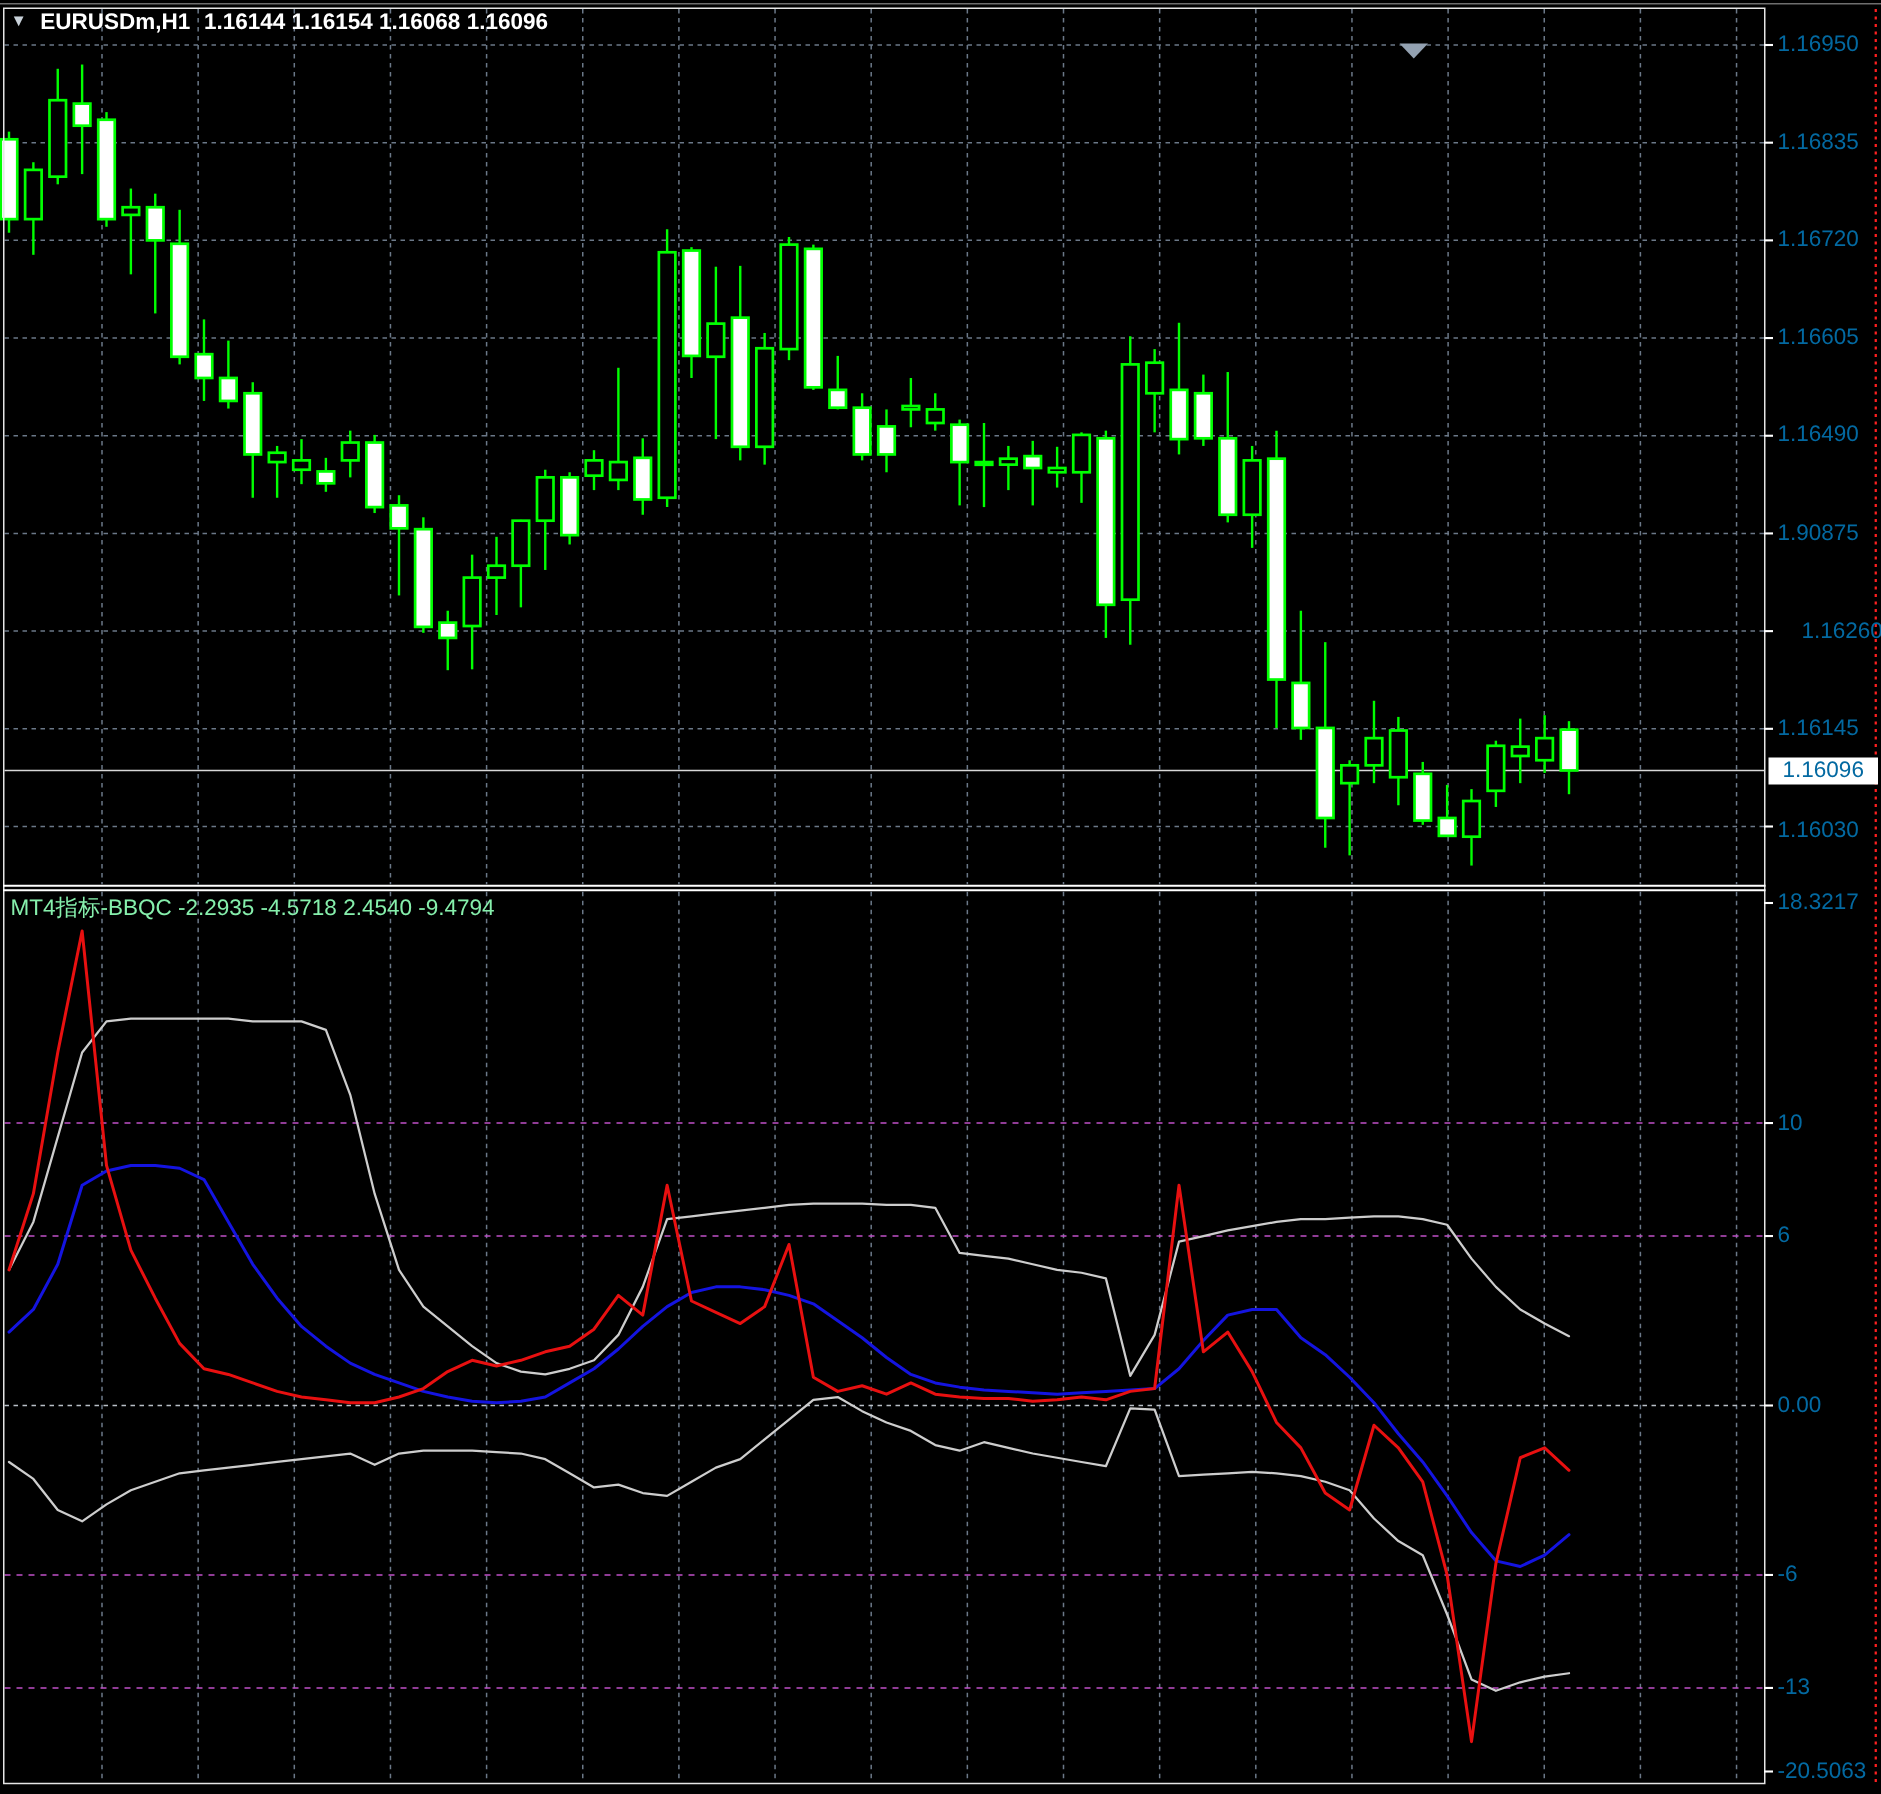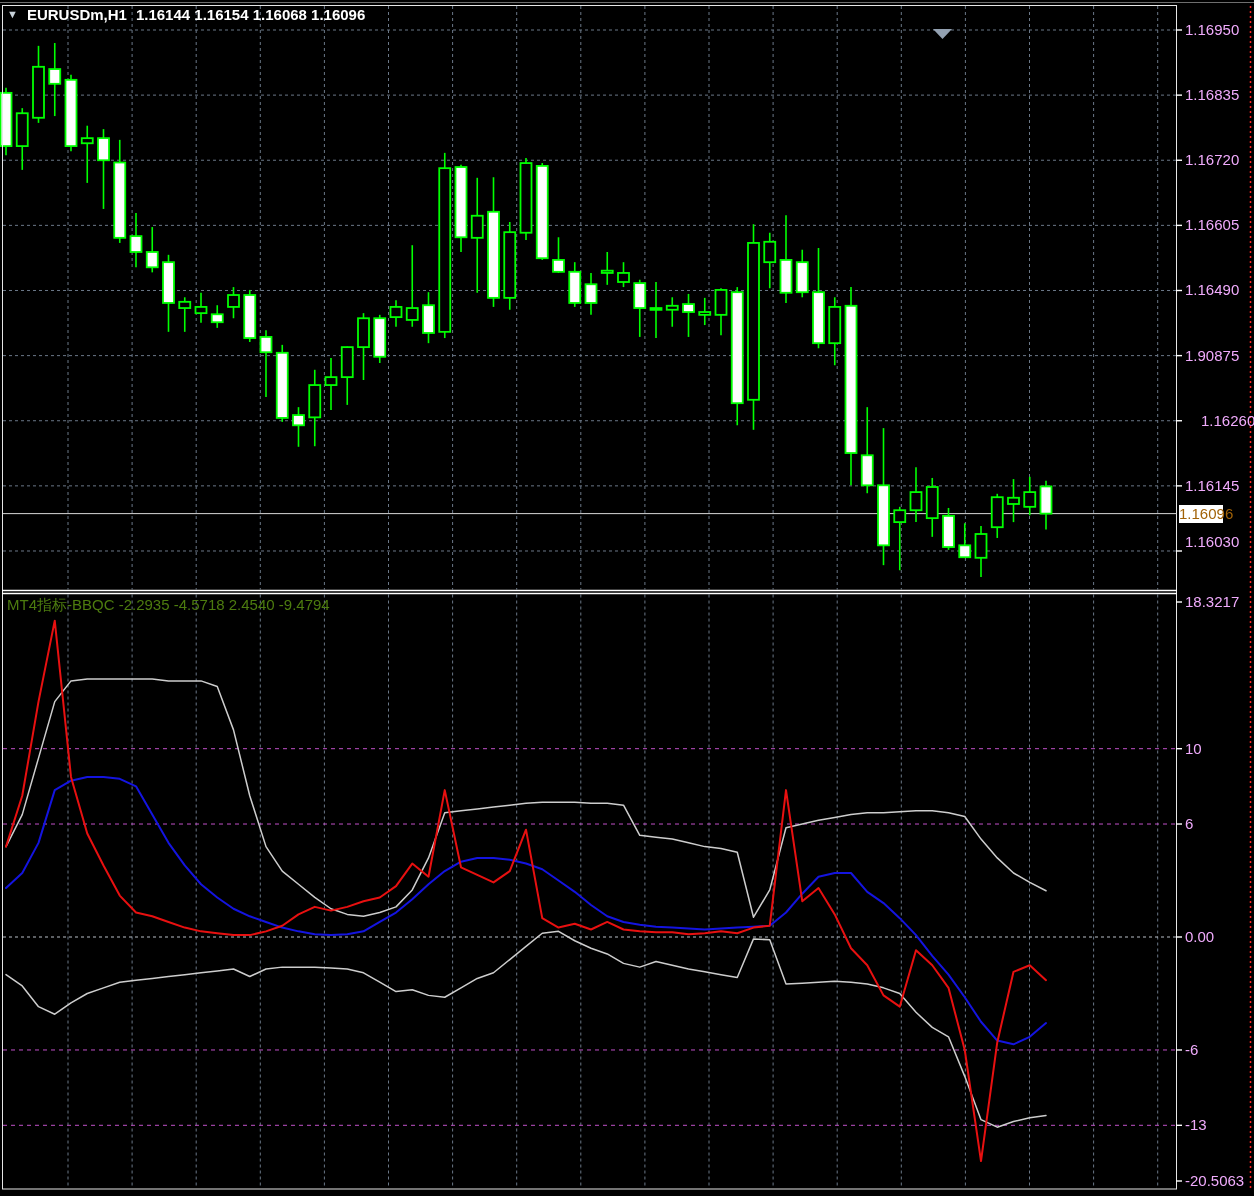--- a/index.html
+++ b/index.html
@@ -1,25 +1,25 @@
 <!DOCTYPE html>
 <html><head>
 <meta charset="utf-8">
 <style>
   html,body{margin:0;padding:0;background:#000;width:1254px;height:1196px;overflow:hidden;}
   #win{position:relative;width:1254px;height:1196px;background:#000;font-family:"Liberation Sans",sans-serif;}
   #chart-svg{position:absolute;left:0;top:0;}
   .titlebar{position:absolute;left:7px;top:6px;display:flex;align-items:center;gap:9px;
             color:#ffffff;font:bold 15px "Liberation Sans",sans-serif;white-space:pre;z-index:5;}
   .dd-arrow{color:#c9d2da;font-size:11px;line-height:11px;}
-  .ind-title{position:absolute;left:7px;top:596px;color:#4d7c0f;
+  .ind-title{position:absolute;left:7px;top:596px;color:#86efac;
              font:15px "Liberation Sans",sans-serif;white-space:pre;z-index:5;}
-  .axis-label{position:absolute;left:1185px;color:#f0abfc;
+  .axis-label{position:absolute;left:1185px;color:#0369a1;
               font:15px "Liberation Sans",sans-serif;white-space:nowrap;z-index:4;}
-  .price-tag{position:absolute;left:1179px;width:44px;height:18px;background:#ffffff;color:#a16207;
+  .price-tag{position:absolute;left:1179px;width:73px;height:18px;background:#ffffff;color:#0369a1;
              font:15px/18px "Liberation Sans",sans-serif;text-align:center;z-index:6;}
   .separator{position:absolute;left:0;top:588px;width:1178px;height:7px;z-index:3;cursor:row-resize;}
 </style>
 </head>
 <body>
 
 <div id="win">
   <svg id="chart-svg" width="1254" height="1196">
       <line x1="0" y1="2.5" x2="1254" y2="2.5" stroke="#6e6e6e" stroke-width="1"></line>
       <g>
@@ -246,21 +246,21 @@
 
   <div id="axis-layer">
       <div class="axis-label" style="top: 21px;">1.16950</div>
       <div class="axis-label" style="top: 86.1245px;">1.16835</div>
       <div class="axis-label" style="top: 151.249px;">1.16720</div>
       <div class="axis-label" style="top: 216.373px;">1.16605</div>
       <div class="axis-label" style="top: 281.498px;">1.16490</div>
       <div class="axis-label" style="top: 346.622px;">1.90875</div>
       <div class="axis-label" style="top: 411.747px; margin-left: 16px;">1.16260</div>
       <div class="axis-label" style="top: 476.871px;">1.16145</div>
-      <div class="axis-label" style="top: 533px;">1.16030</div>
+      <div class="axis-label" style="top: 545px;">1.16030</div>
       <div class="axis-label" style="top: 593px;">18.3217</div>
       <div class="axis-label" style="top: 739.7px; text-align: right;">10</div>
       <div class="axis-label" style="top: 815.02px;">6</div>
       <div class="axis-label" style="top: 928px;">0.00</div>
       <div class="axis-label" style="top: 1040.98px;">-6</div>
       <div class="axis-label" style="top: 1116.3px;">-13</div>
       <div class="axis-label" style="top: 1172px;">-20.5063</div>
     </div>
 
   <div class="price-tag" id="price-tag" style="top: 504.62px;">1.16096</div>

